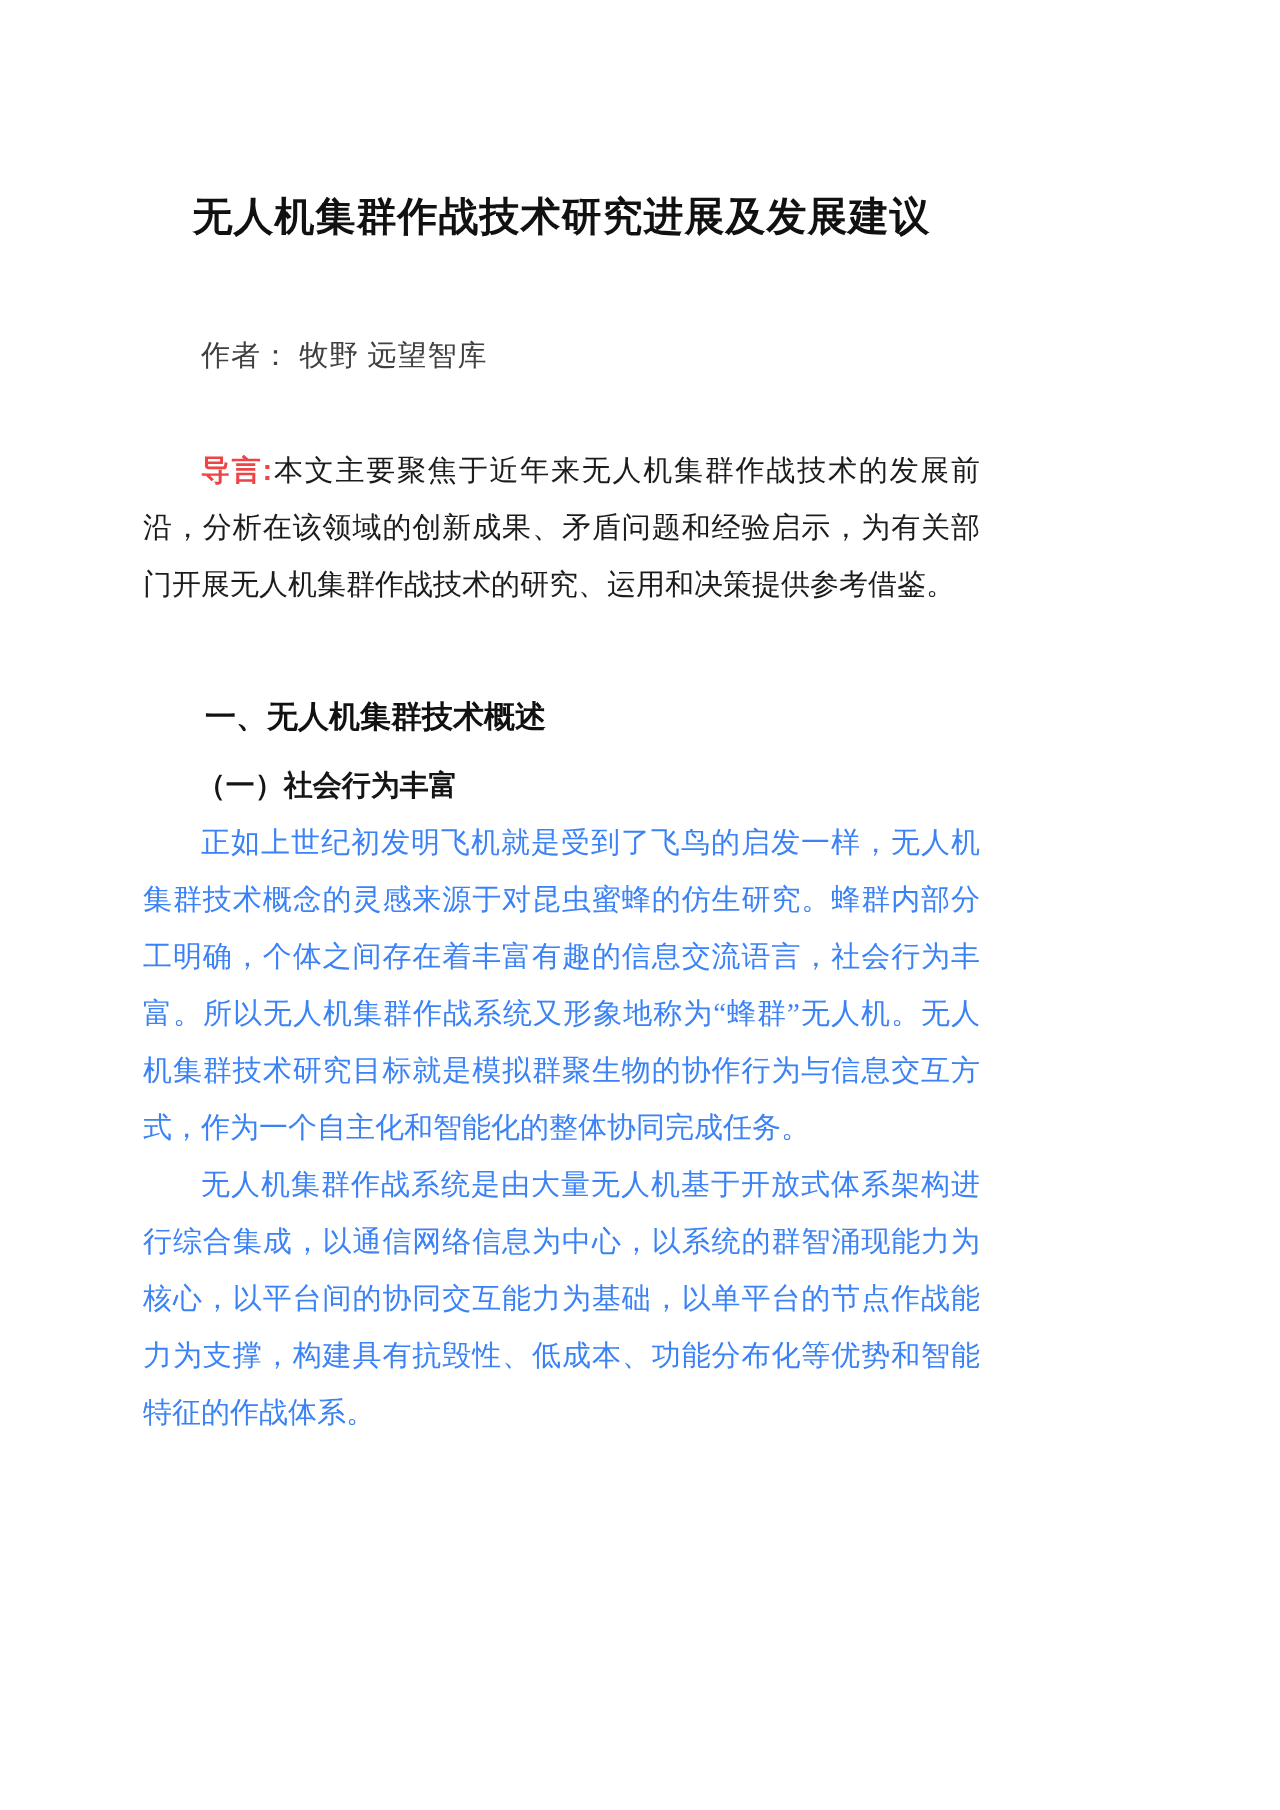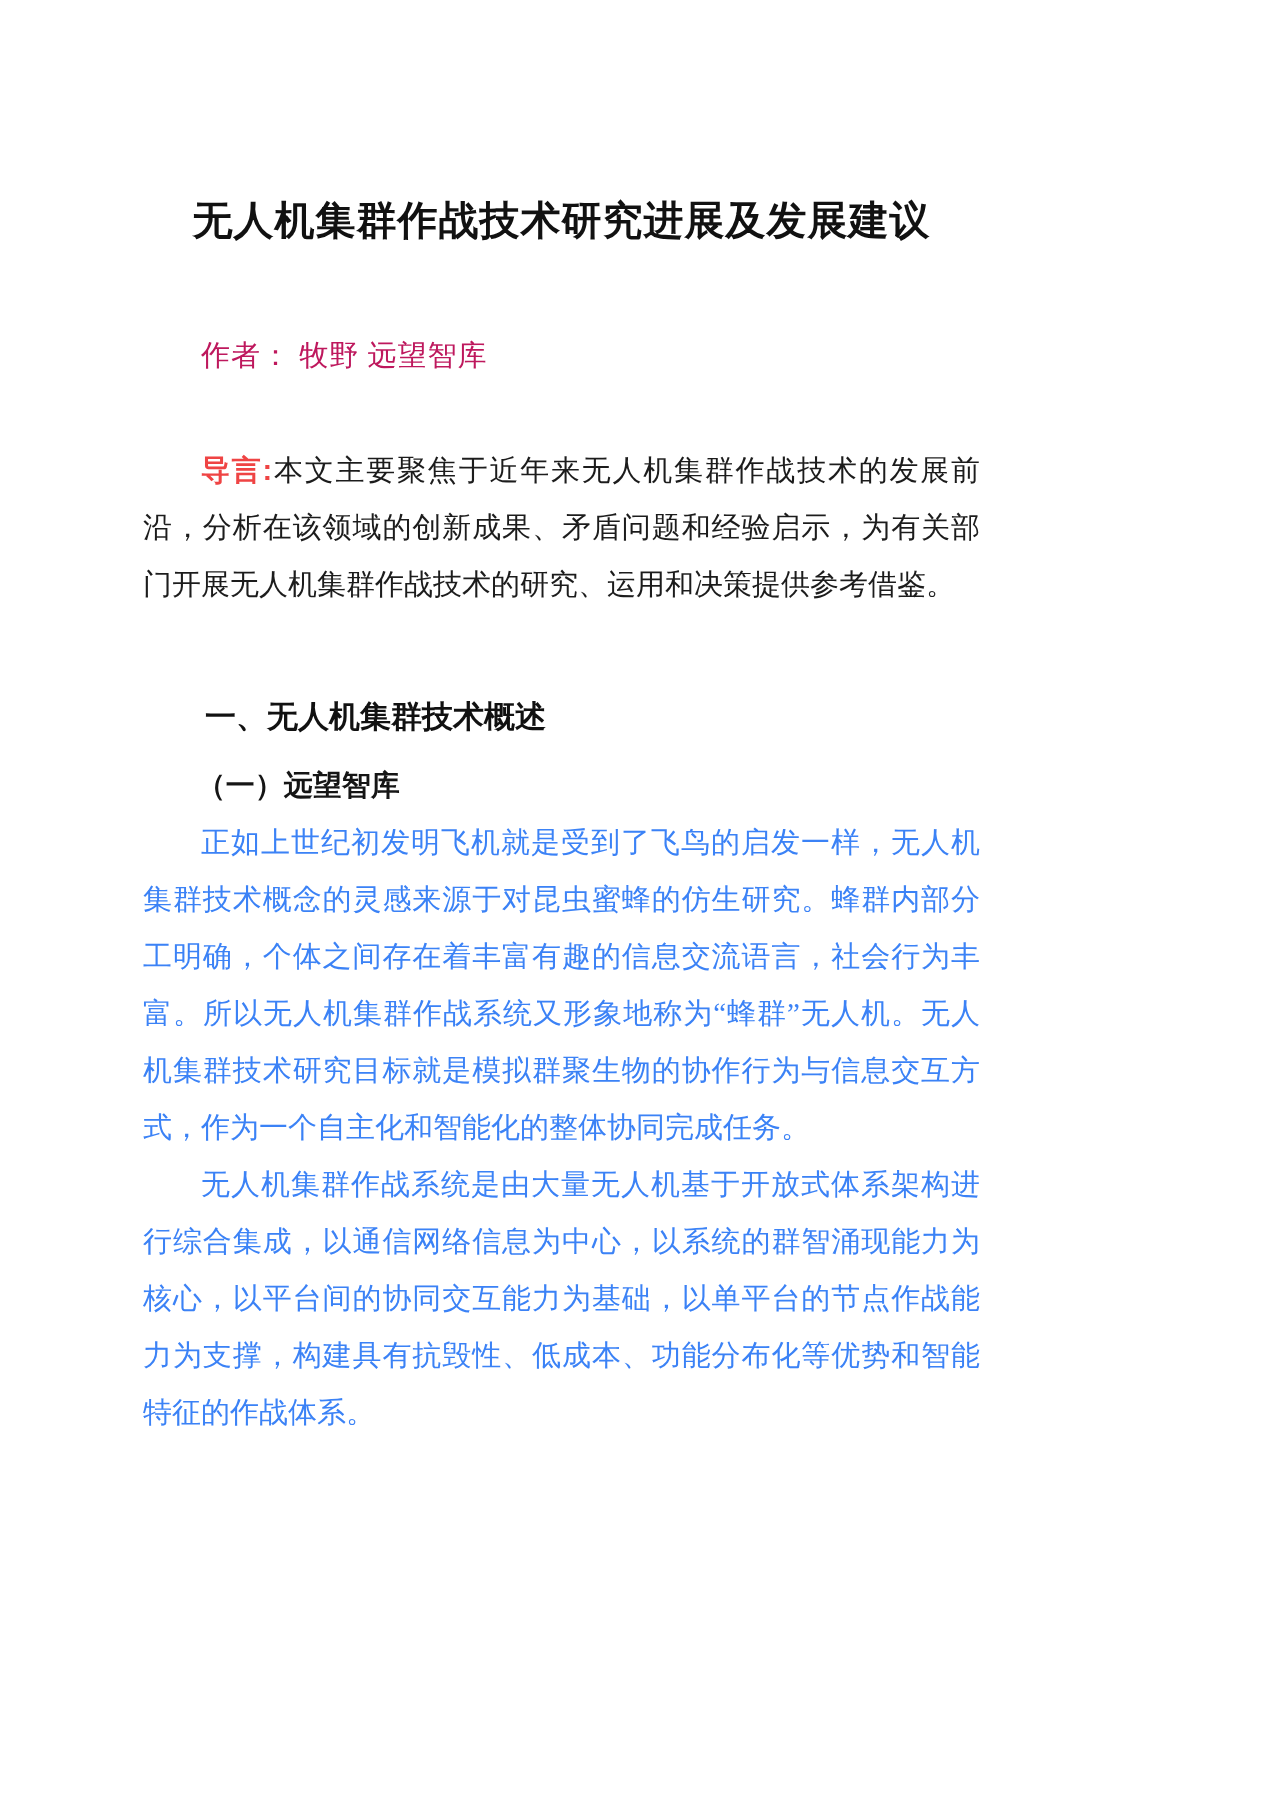--- a/index.html
+++ b/index.html
@@ -14,33 +14,33 @@
     background: #ffffff;
     box-sizing: border-box;
     padding: 196px 300px 0 143px;
     font-family: "Liberation Serif", "DejaVu Serif", serif;
     color: #1c1c1c;
     overflow: hidden;
   }
   .title {
     margin: 0;
     text-align: center;
-    font-family: Liberation Sans, sans-serif;
+    font-family: Liberation Mono, monospace;
     font-size: 40px;
     font-weight: bold;
     letter-spacing: 1px;
     color: #111111;
     line-height: 1.2;
   }
   .author-line {
     margin-top: 92px;
     font-size: 29px;
     text-indent: 2em;
     letter-spacing: 1px;
-    color: #be185d;
+    color: #404040;
   }
   .intro-para {
     margin-top: 66px;
     font-size: 29px;
     line-height: 57px;
     text-align: justify;
     text-justify: inter-ideograph;
     text-indent: 2em;
     color: #1c1c1c;
   }
@@ -84,19 +84,19 @@
 <div class="page">
 
   <h1 class="title">无人机集群作战技术研究进展及发展建议</h1>
 
   <div class="author-line">作者： 牧野 远望智库</div>
 
   <p class="intro-para"><span class="intro-label">导言:</span><span>本文主要聚焦于近年来无人机集群作战技术的发展前沿，分析在该领域的创新成果、矛盾问题和经验启示，为有关部门开展无人机集群作战技术的研究、运用和决策提供参考借鉴。</span></p>
 
   <h2 class="section-heading">一、无人机集群技术概述</h2>
 
-  <h3 class="sub-heading">（一）远望智库</h3>
+  <h3 class="sub-heading">（一）社会行为丰富</h3>
 
   <p class="body-para">正如上世纪初发明飞机就是受到了飞鸟的启发一样，无人机集群技术概念的灵感来源于对昆虫蜜蜂的仿生研究。蜂群内部分工明确，个体之间存在着丰富有趣的信息交流语言，社会行为丰富。所以无人机集群作战系统又形象地称为“蜂群”无人机。无人机集群技术研究目标就是模拟群聚生物的协作行为与信息交互方式，作为一个自主化和智能化的整体协同完成任务。</p>
 
   <p class="body-para">无人机集群作战系统是由大量无人机基于开放式体系架构进行综合集成，以通信网络信息为中心，以系统的群智涌现能力为核心，以平台间的协同交互能力为基础，以单平台的节点作战能力为支撑，构建具有抗毁性、低成本、功能分布化等优势和智能特征的作战体系。</p>
 
 </div>
 
 </body></html>

